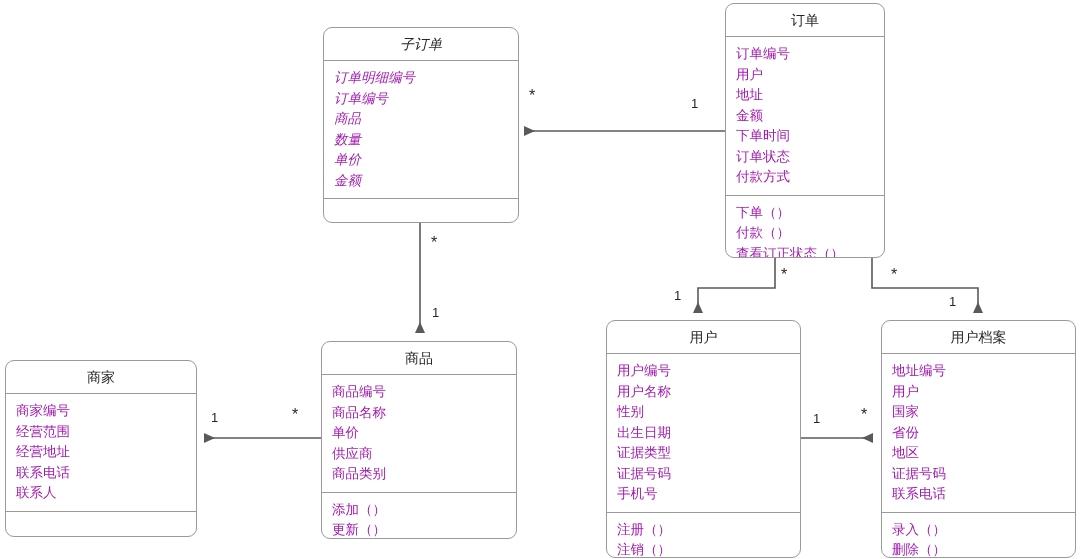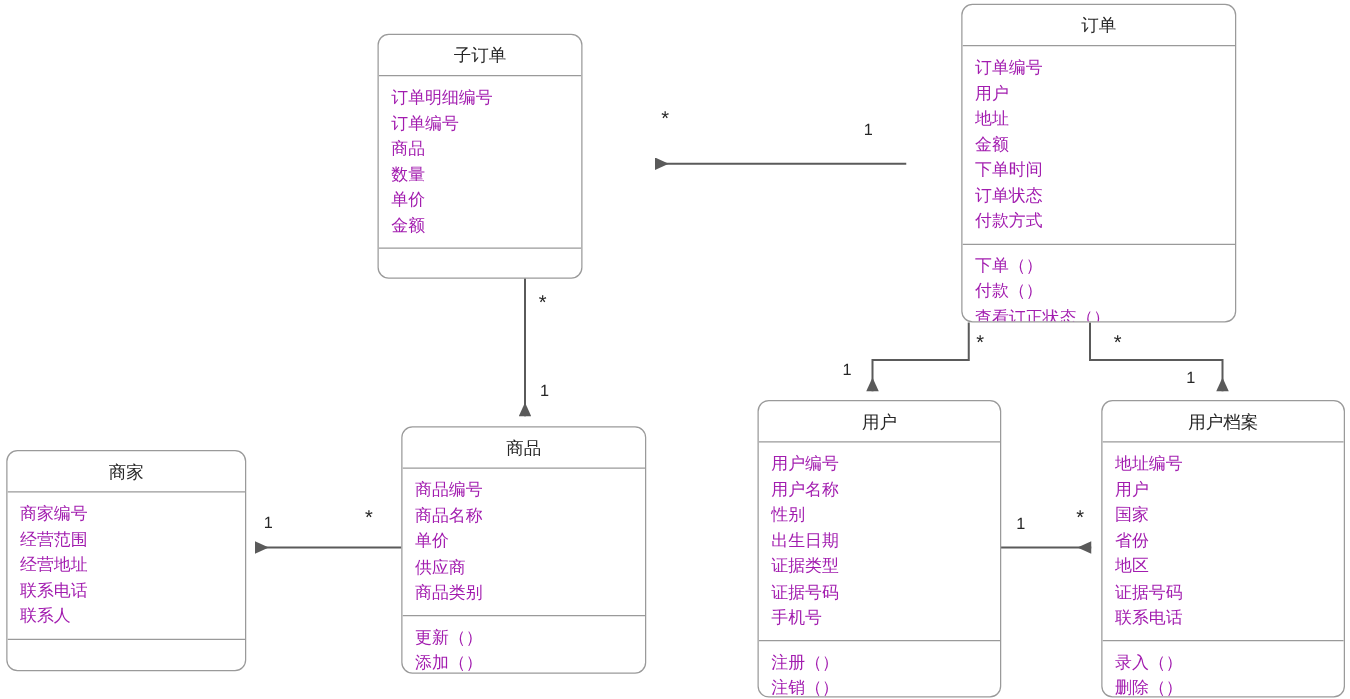--- a/index.html
+++ b/index.html
@@ -94,36 +94,36 @@
       <path d="M 775 258 L 775 288 L 698 288 L 698 313" marker-end="url(#arrowL)"></path>
 
       <path d="M 872 258 L 872 288 L 978 288 L 978 313" marker-end="url(#arrowL)"></path>
 
       <path d="M 321 438 L 204 438" marker-end="url(#arrowL)"></path>
 
       <path d="M 800 438 L 873 438" marker-end="url(#arrowL)"></path>
     </g>
   </svg>
 
-  <div class="uml-class" style="left:302px; top:27px; width:164px; height:196px;">
+  <div class="uml-class" style="left:323px; top:27px; width:196px; height:196px;font-style:italic;">
     <div class="uml-title">子订单</div>
     <div class="uml-divider"></div>
     <div class="uml-section">
       <div class="uml-item">订单明细编号</div>
       <div class="uml-item">订单编号</div>
       <div class="uml-item">商品</div>
       <div class="uml-item">数量</div>
       <div class="uml-item">单价</div>
       <div class="uml-item">金额</div>
     </div>
     <div class="uml-divider"></div>
     <div class="uml-section empty"></div>
   </div>
 
-  <div class="uml-class" style="left:725px; top:3px; width:220px; height:255px;margin-left:44px;">
+  <div class="uml-class" style="left:725px; top:3px; width:160px; height:255px;">
     <div class="uml-title">订单</div>
     <div class="uml-divider"></div>
     <div class="uml-section">
       <div class="uml-item">订单编号</div>
       <div class="uml-item">用户</div>
       <div class="uml-item">地址</div>
       <div class="uml-item">金额</div>
       <div class="uml-item">下单时间</div>
       <div class="uml-item">订单状态</div>
       <div class="uml-item">付款方式</div>
@@ -155,22 +155,22 @@
     <div class="uml-divider"></div>
     <div class="uml-section">
       <div class="uml-item">商品编号</div>
       <div class="uml-item">商品名称</div>
       <div class="uml-item">单价</div>
       <div class="uml-item">供应商</div>
       <div class="uml-item">商品类别</div>
     </div>
     <div class="uml-divider"></div>
     <div class="uml-section">
+      <div class="uml-item">添加（）</div>
       <div class="uml-item">更新（）</div>
-      <div class="uml-item">添加（）</div>
     </div>
   </div>
 
   <div class="uml-class" style="left:606px; top:320px; width:195px; height:238px;">
     <div class="uml-title">用户</div>
     <div class="uml-divider"></div>
     <div class="uml-section">
       <div class="uml-item">用户编号</div>
       <div class="uml-item">用户名称</div>
       <div class="uml-item">性别</div>

